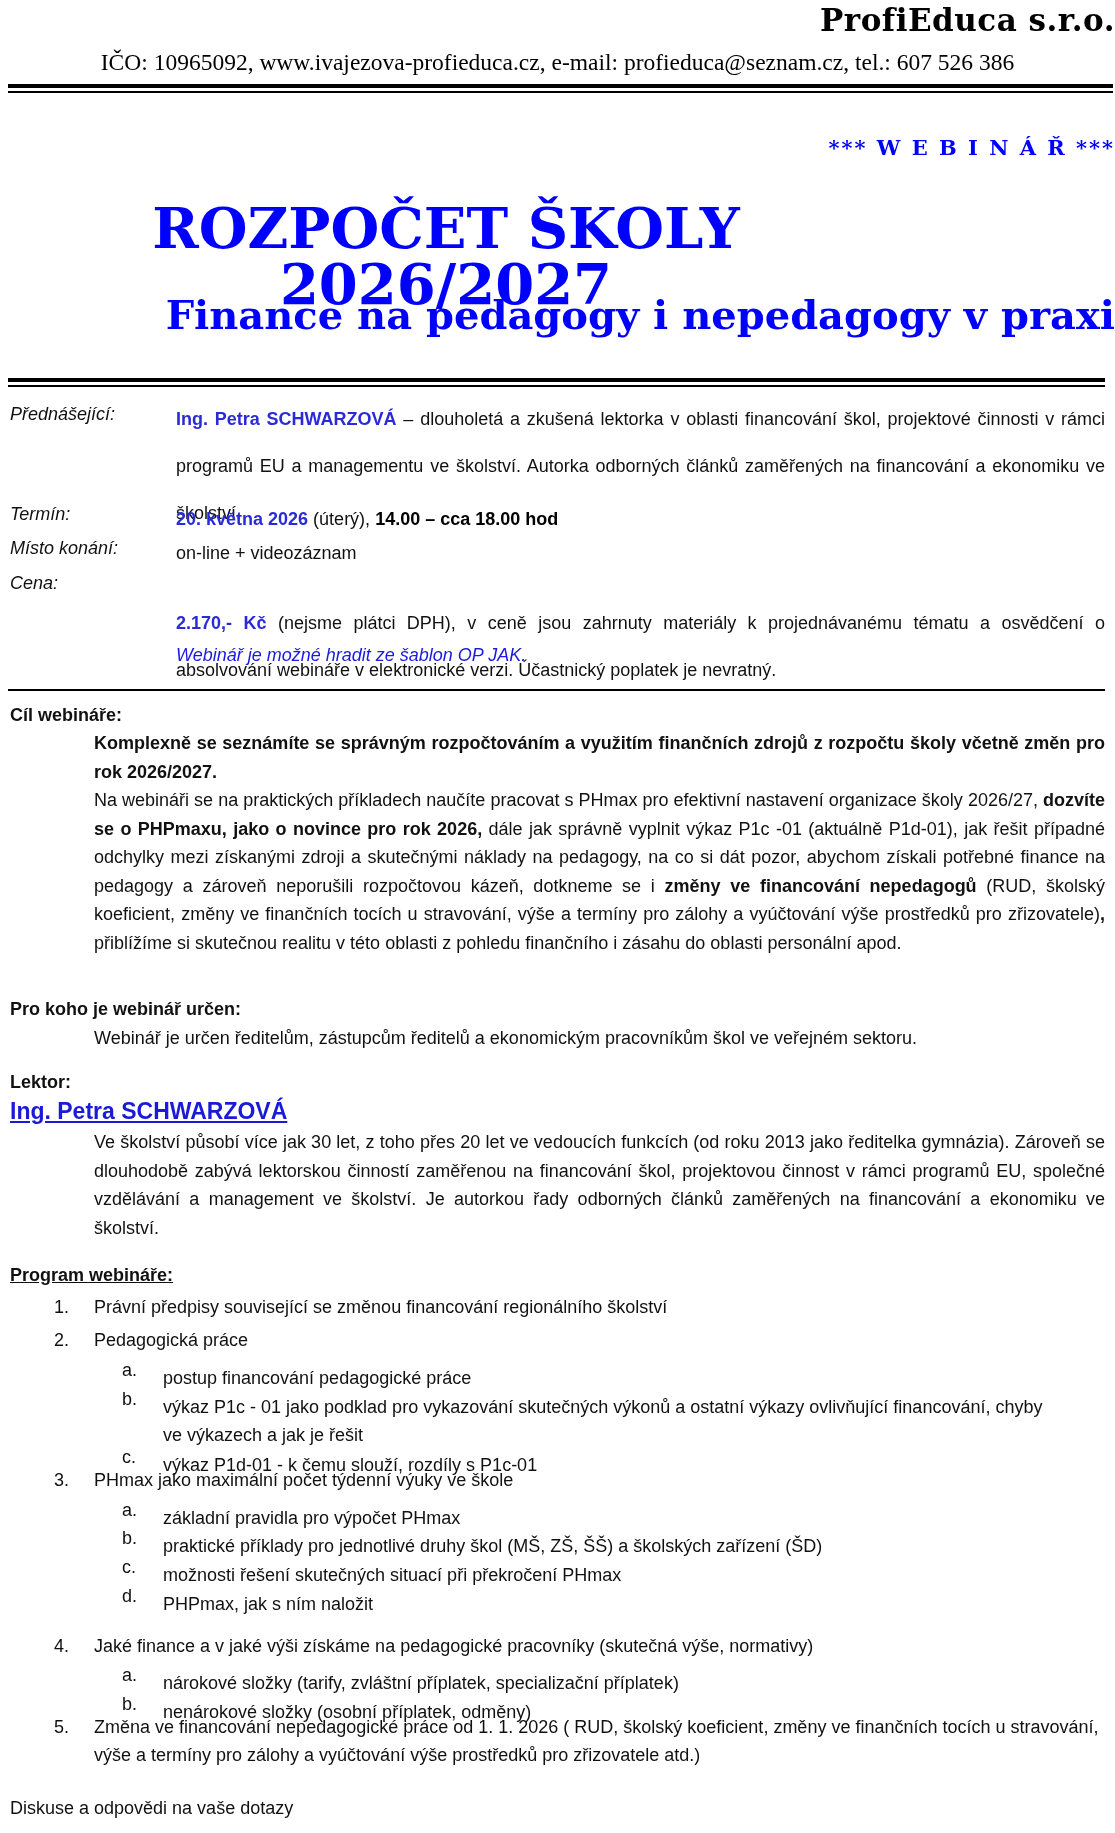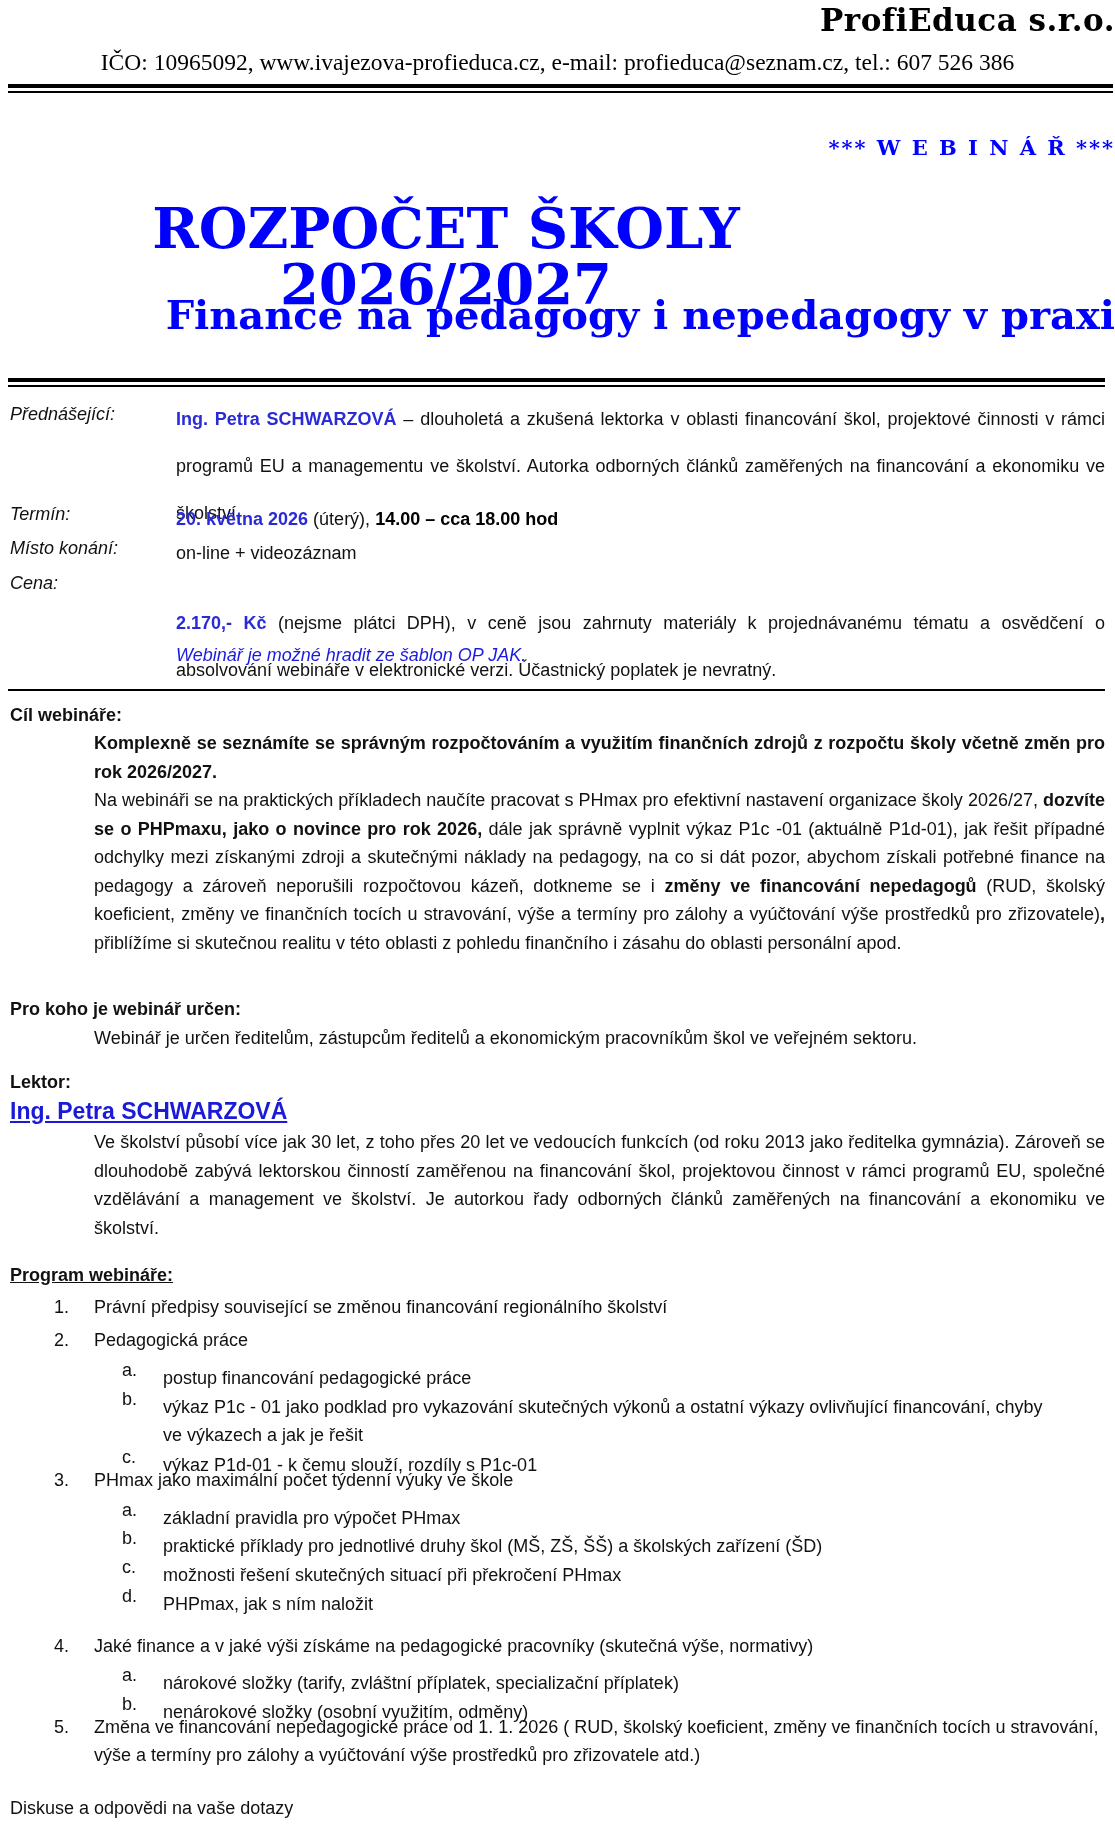--- a/index.html
+++ b/index.html
@@ -147,20 +147,20 @@
     <div class="li" style="top: 1632px; left: 0px; width: 1115px;">
       <span class="num">4.</span>
       <span class="num-t">Jaké finance a v jaké výši získáme na pedagogické pracovníky (skutečná výše, normativy)</span>
     </div>
     <div class="li" style="top: 1661px; left: 0px; width: 1115px;">
       <span class="sub">a.</span>
       <span class="sub-t">nárokové složky (tarify, zvláštní příplatek, specializační příplatek)</span>
     </div>
     <div class="li" style="top: 1690px; left: 0px; width: 1115px;">
       <span class="sub">b.</span>
-      <span class="sub-t">nenárokové složky (osobní využitím, odměny)</span>
+      <span class="sub-t">nenárokové složky (osobní příplatek, odměny)</span>
     </div>
     <div class="li" style="top: 1713px; left: 0px; width: 1115px;">
       <span class="num">5.</span>
       <span class="num-t">Změna ve financování nepedagogické práce od 1. 1. 2026 ( RUD, školský koeficient, změny ve finančních tocích u stravování, výše a termíny pro zálohy a vyúčtování výše prostředků pro zřizovatele atd.)</span>
     </div>
   </div>
 <div class="sec" style="left:10px; top:1798px;">Diskuse a odpovědi na vaše dotazy</div>
 
 </body></html>

